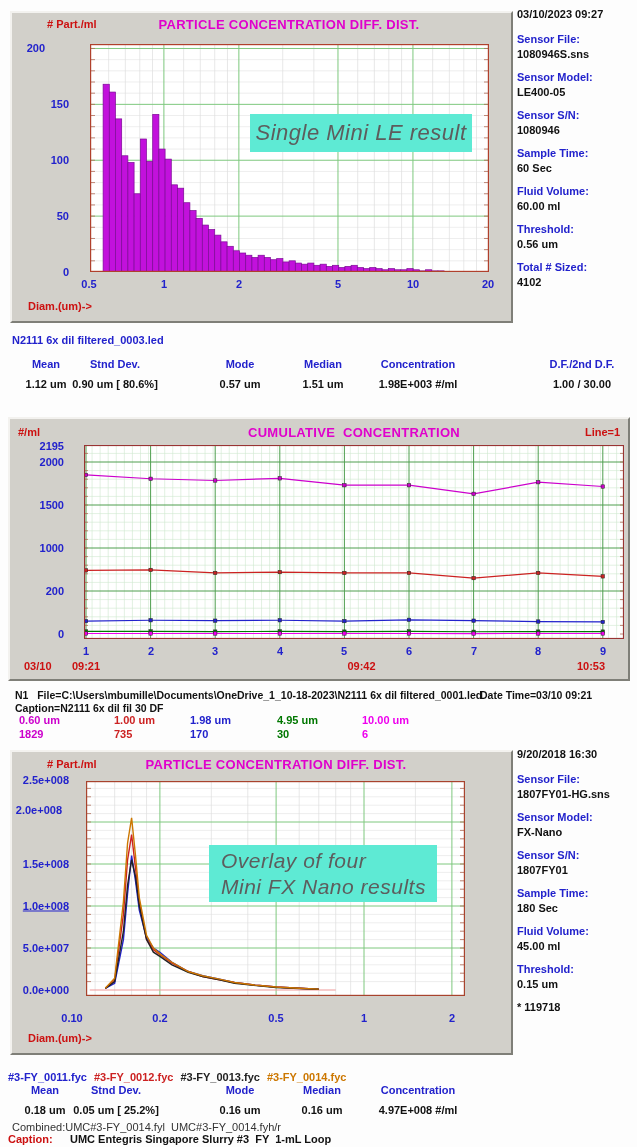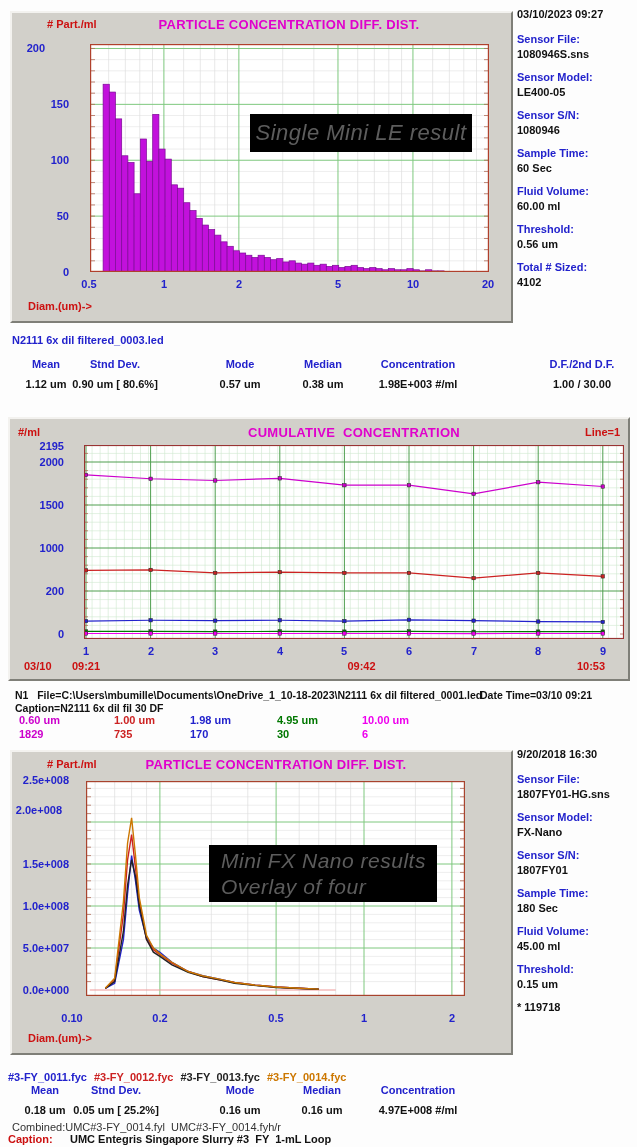--- a/index.html
+++ b/index.html
@@ -14,21 +14,21 @@
   .t11{font-size:11px;font-weight:bold;white-space:pre;line-height:13px;}
   .blue{color:#2222cc;}
   .red{color:#cc1111;}
   .blk{color:#111111;}
   .ptitle{position:absolute;transform:translateX(-50%);color:#e000cc;font-size:13px;
           font-weight:bold;white-space:pre;letter-spacing:.3px;}
   .ylab{position:absolute;left:0;text-align:right;transform:translateY(-50%);}
   .xlab{position:absolute;transform:translateX(-50%);}
   .cxlab{position:absolute;transform:translateX(-50%);}
   .axis-title{position:absolute;}
-  .annot{position:absolute;background:#000000;color:#5d5d5d;font-style:italic;
+  .annot{position:absolute;background:#5eead4;color:#5d5d5d;font-style:italic;
          display:flex;align-items:center;justify-content:center;letter-spacing:.5px;}
   .annot.two{flex-direction:column;align-items:flex-start;justify-content:center;padding-left:12px;box-sizing:border-box;}
   .sb{position:absolute;width:118px;}
   .sb-date{color:#111;font-weight:bold;font-size:11px;margin-bottom:13px;white-space:pre;}
   .fld{margin-bottom:10px;}
   .fld .l{color:#2222cc;font-weight:bold;font-size:11px;line-height:13px;white-space:pre;}
   .fld .v{color:#111;font-weight:bold;font-size:11px;line-height:13px;margin-top:2px;white-space:pre;}
   .scol{position:absolute;transform:translateX(-50%);text-align:center;white-space:nowrap;}
   .scol .sh{color:#2222cc;font-size:11px;font-weight:bold;margin-bottom:8px;white-space:pre;}
   .scol .sv{color:#111;font-size:11px;font-weight:bold;white-space:pre;}
@@ -248,21 +248,21 @@
   <div class="scol" style="left:115px;top:358px;">
     <div class="sh">Stnd Dev.</div>
     <div class="sv">0.90 um [ 80.6%]</div>
   </div>
   <div class="scol" style="left:240px;top:358px;">
     <div class="sh">Mode</div>
     <div class="sv">0.57 um</div>
   </div>
   <div class="scol" style="left:323px;top:358px;">
     <div class="sh">Median</div>
-    <div class="sv">0.38 um</div>
+    <div class="sv">1.51 um</div>
   </div>
   <div class="scol" style="left:418px;top:358px;">
     <div class="sh">Concentration</div>
     <div class="sv">1.98E+003 #/ml</div>
   </div>
   <div class="scol" style="left:582px;top:358px;">
     <div class="sh">D.F./2nd D.F.</div>
     <div class="sv">1.00 / 30.00</div>
   </div>
 
@@ -515,21 +515,21 @@
     <div class="cv" style="color: rgb(238, 0, 238);">6</div>
   </div>
 
   <section class="panel" style="left:10px;top:750px;width:503px;height:305px;">
     <div class="axis-title t11 red" style="left:35px;top:6px;"># Part./ml</div>
     <div class="ptitle" style="left:264px;top:5px;">PARTICLE CONCENTRATION DIFF. DIST.</div>
 
     <div class="ylab t11 blue" style="top:28px;width:57px;">2.5e+008</div>
     <div class="ylab t11 blue" style="top:58px;width:50px;">2.0e+008</div>
     <div class="ylab t11 blue" style="top:112px;width:57px;">1.5e+008</div>
-    <div class="ylab t11 blue" style="top:154px;width:57px;">1.0e+008</div>
+    <div class="ylab t11 blue" style="top:154px;width:57px;text-decoration:underline;">1.0e+008</div>
     <div class="ylab t11 blue" style="top:196px;width:57px;">5.0e+007</div>
     <div class="ylab t11 blue" style="top:238px;width:57px;">0.0e+000</div>
 
     <div class="plot" style="left:74px;top:29px;width:379px;height:215px;">
       <svg id="chart3" width="379" height="215">
           <line x1="0" y1="200.6" x2="379" y2="200.6" stroke="#e7e7e7" stroke-width="0.7"></line>
           <line x1="0" y1="192.2" x2="379" y2="192.2" stroke="#e7e7e7" stroke-width="0.7"></line>
           <line x1="0" y1="183.8" x2="379" y2="183.8" stroke="#e7e7e7" stroke-width="0.7"></line>
           <line x1="0" y1="175.4" x2="379" y2="175.4" stroke="#e7e7e7" stroke-width="0.7"></line>
           <line x1="0" y1="158.6" x2="379" y2="158.6" stroke="#e7e7e7" stroke-width="0.7"></line>
@@ -616,22 +616,22 @@
           <line x1="0" y1="7.400000000000006" x2="5" y2="7.400000000000006" stroke="#b06a55" stroke-width="0.8"></line>
           <line x1="374" y1="7.400000000000006" x2="379" y2="7.400000000000006" stroke="#b06a55" stroke-width="0.8"></line>
           <line x1="3.7237693832546164" y1="209" x2="249.70227620164752" y2="209" stroke="#ee9999" stroke-width="1"></line>
           <polyline points="19.27145887359635,207.32 28.669386418045512,202.28 37.41864764425892,158.6 41.576855865725115,112.4 45.60303493553004,74.6 49.50531171046063,99.8 53.291085042456004,129.2 60.53957149016536,156.92000000000002 67.39605147822606,167 73.90075873388253,171.2 85.98742280008423,181.28 102.19848253223498,190.52 116.57014515192802,194.72 133.50379366941257,198.08 148.44033022404787,201.44 167.98879279618694,203.96 190.09924126611747,206.06 213.22016511202395,207.32 232.768627684163,208.16" fill="none" stroke="#2222cc" stroke-width="1.4"></polyline>
           <polyline points="19.27145887359635,207.32 28.669386418045512,198.92 37.41864764425892,133.39999999999998 41.576855865725115,78.79999999999998 45.60303493553004,53.599999999999994 49.50531171046063,87.2 53.291085042456004,120.8 60.53957149016536,158.6 67.39605147822606,168.68 73.90075873388253,173.72 85.98742280008423,182.12 102.19848253223498,190.52 116.57014515192802,195.56 133.50379366941257,198.92 148.44033022404787,201.44 167.98879279618694,203.96 190.09924126611747,206.06 213.22016511202395,207.32 232.768627684163,208.16" fill="none" stroke="#cc2222" stroke-width="1.4"></polyline>
           <polyline points="19.27145887359635,207.32 28.669386418045512,200.6 37.41864764425892,150.2 41.576855865725115,104 45.60303493553004,78.79999999999998 49.50531171046063,95.6 53.291085042456004,125 60.53957149016536,158.6 67.39605147822606,171.2 73.90075873388253,175.4 85.98742280008423,183.8 102.19848253223498,191.36 116.57014515192802,195.56 133.50379366941257,198.92 148.44033022404787,202.28 167.98879279618694,204.38 190.09924126611747,206.48 213.22016511202395,207.488 232.768627684163,208.244" fill="none" stroke="#222222" stroke-width="1.4"></polyline>
           <polyline points="19.27145887359635,207.32 28.669386418045512,197.24 37.41864764425892,120.8 41.576855865725115,62 45.60303493553004,36.80000000000001 49.50531171046063,74.6 53.291085042456004,116.6 60.53957149016536,154.4 67.39605147822606,167 73.90075873388253,172.88 85.98742280008423,181.28 102.19848253223498,190.52 116.57014515192802,194.72 133.50379366941257,198.08 148.44033022404787,201.44 167.98879279618694,203.96 190.09924126611747,206.06 213.22016511202395,207.32 232.768627684163,208.16" fill="none" stroke="#cc7700" stroke-width="1.4"></polyline>
           <rect x="0.5" y="0.5" width="378" height="214" fill="none" stroke="#a8432d" stroke-width="1.4"></rect>
         </svg>
       <div class="annot two" style="left:123px;top:64px;width:228px;height:57px;font-size:21px;line-height:26px;">
+        <div>Overlay of four</div>
         <div>Mini FX Nano results</div>
-        <div>Overlay of four</div>
       </div>
     </div>
 
     <div class="xlab t11 blue" style="left:60px;top:260px;">0.10</div>
     <div class="xlab t11 blue" style="left:148px;top:260px;">0.2</div>
     <div class="xlab t11 blue" style="left:264px;top:260px;">0.5</div>
     <div class="xlab t11 blue" style="left:352px;top:260px;">1</div>
     <div class="xlab t11 blue" style="left:440px;top:260px;">2</div>
 
     <div class="axis-title t11 red" style="left:16px;top:280px;">Diam.(um)-&gt;</div>

